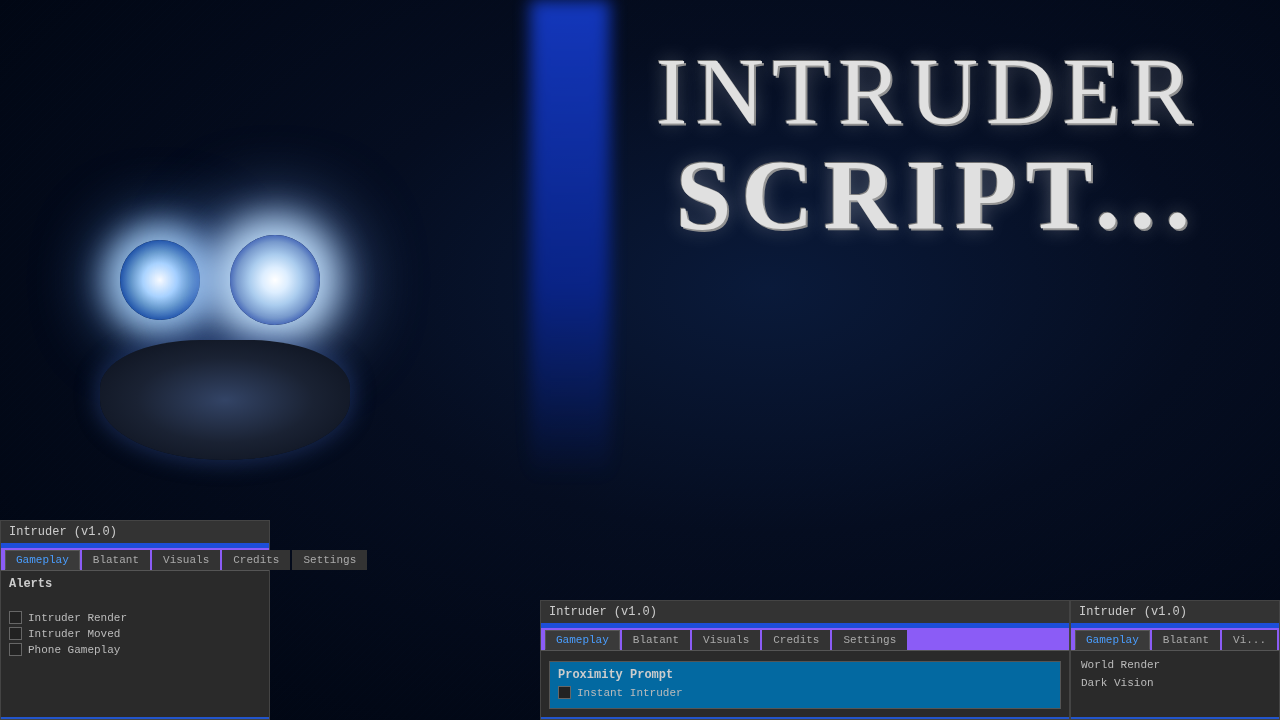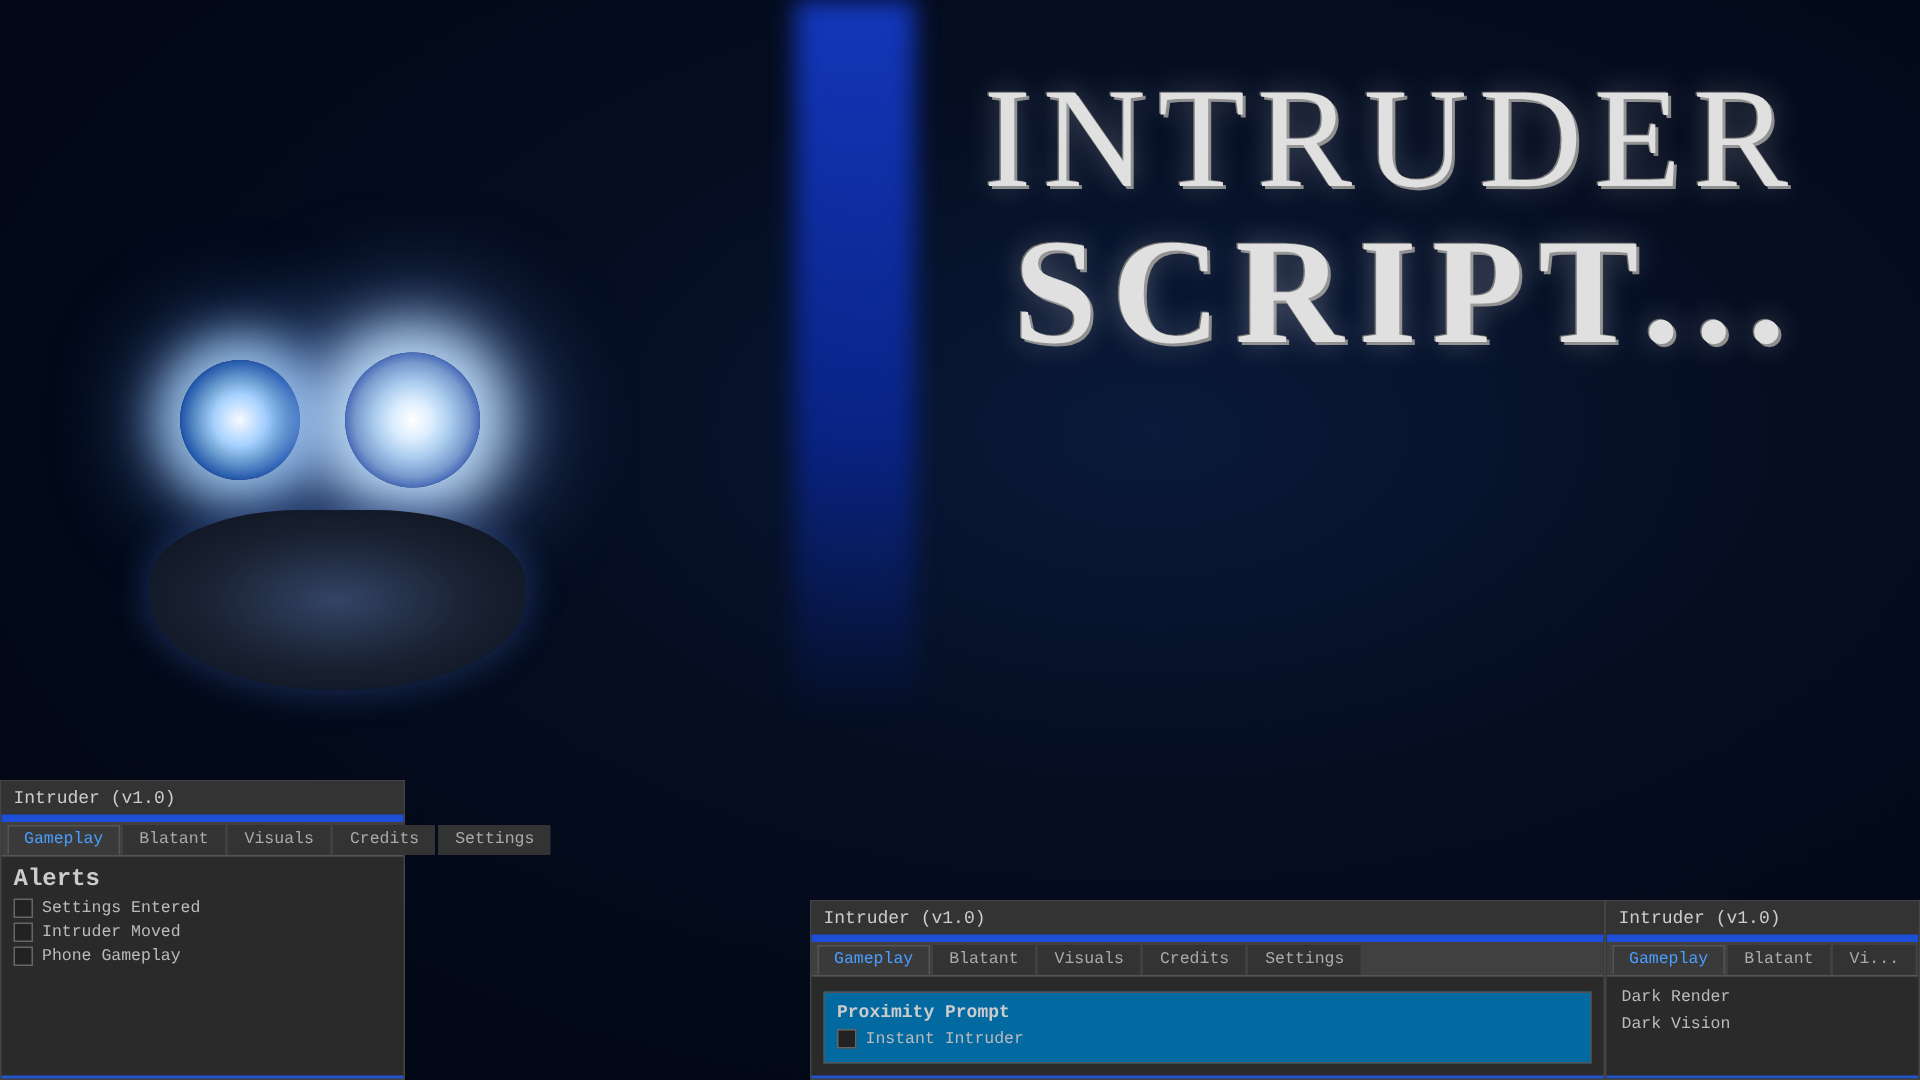--- a/index.html
+++ b/index.html
@@ -129,21 +129,21 @@
     .panel-title {
       background: #333;
       padding: 4px 8px;
       font-size: 12px;
       color: #ccc;
       border-bottom: 5px solid #1d4ed8;
     }
 
     .panel-tabs {
       display: flex;
-      background: #404040;
+      background: #8b5cf6;
       border-bottom: 1px solid #555;
       padding: 2px 4px 0;
     }
 
     .panel-tab {
       padding: 3px 10px;
       font-size: 11px;
       color: #aaa;
       cursor: pointer;
       border: 1px solid transparent;
@@ -165,23 +165,23 @@
 
     
     .panel-left {
       left: 0;
       bottom: 0;
       width: 270px;
       height: 200px;
     }
 
     .panel-left .section-title {
-      font-size: 16px;
+      font-size: 12px;
       color: #ccc;
-      margin-bottom: 4px;
+      margin-bottom: 20px;
       font-weight: bold;
     }
 
     .checkbox-item {
       display: flex;
       align-items: center;
       gap: 6px;
       margin: 3px 0;
       font-size: 11px;
       color: #bbb;
@@ -292,21 +292,21 @@
     <div class="panel-tab active">Gameplay</div>
     <div class="panel-tab">Blatant</div>
     <div class="panel-tab">Visuals</div>
     <div class="panel-tab">Credits</div>
     <div class="panel-tab">Settings</div>
   </div>
   <div class="panel-content">
     <div class="section-title">Alerts</div>
     <div class="checkbox-item">
       <div class="checkbox-box"></div>
-      <span>Settings Entered</span>
+      <span>Intruder Render</span>
     </div>
     <div class="checkbox-item">
       <div class="checkbox-box"></div>
       <span>Intruder Moved</span>
     </div>
     <div class="checkbox-item">
       <div class="checkbox-box"></div>
       <span>Phone Gameplay</span>
     </div>
   </div>
@@ -333,16 +333,16 @@
 </div>
 
 <div class="panel panel-right">
   <div class="panel-title">Intruder (v1.0)</div>
   <div class="panel-tabs">
     <div class="panel-tab active">Gameplay</div>
     <div class="panel-tab">Blatant</div>
     <div class="panel-tab">Vi...</div>
   </div>
   <div class="panel-right-content">
-    <div class="panel-right-item">Dark Render</div>
+    <div class="panel-right-item">World Render</div>
     <div class="panel-right-item">Dark Vision</div>
   </div>
 </div>
 
 </body></html>

